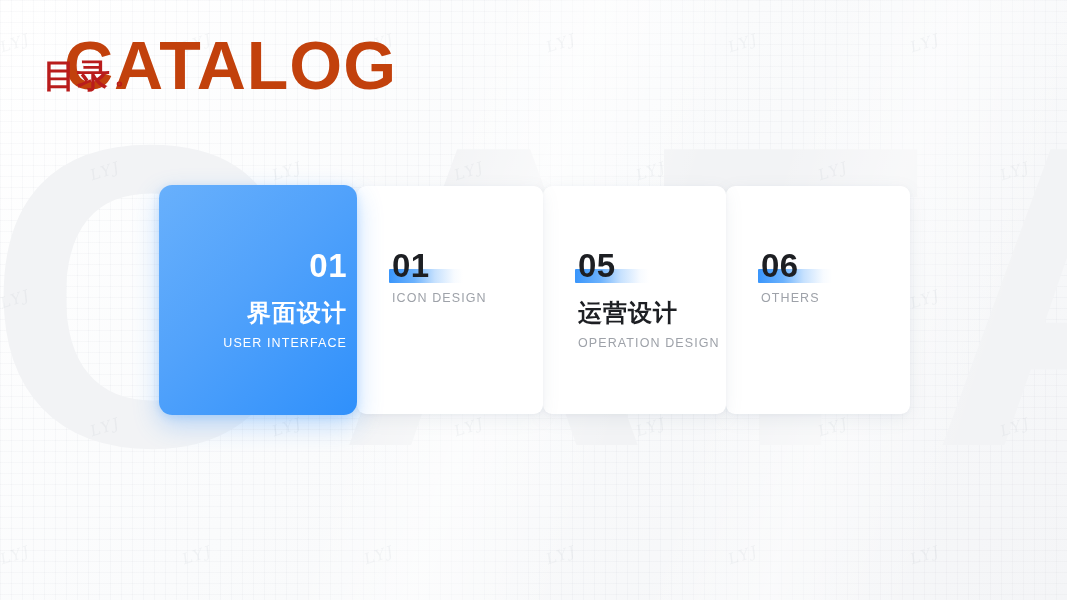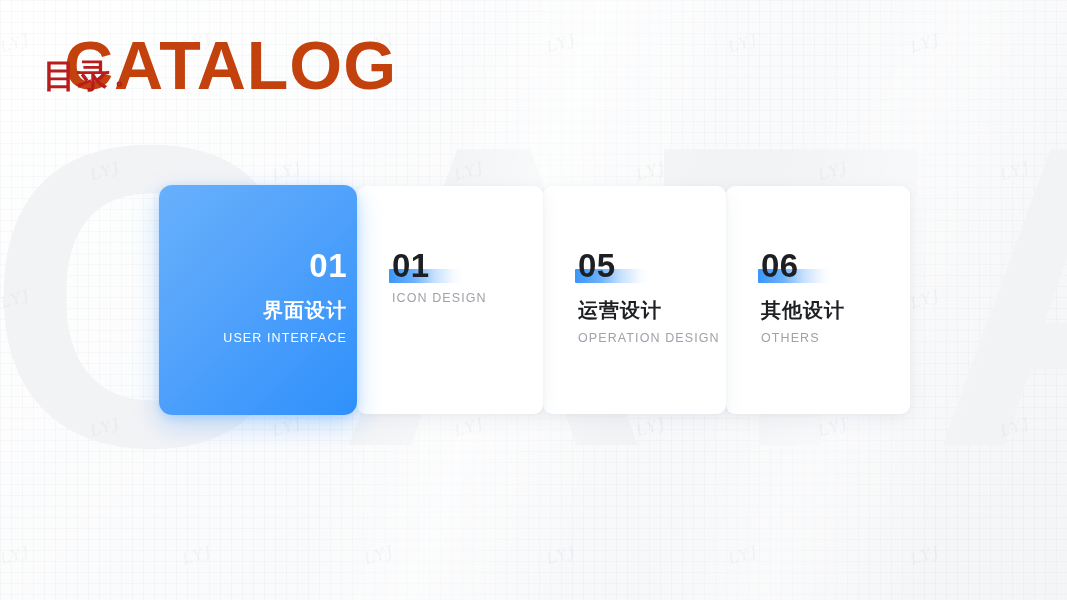--- a/index.html
+++ b/index.html
@@ -197,21 +197,21 @@
       rgba(190,219,254,0.12) 88%,
       rgba(255,255,255,0) 100%);
     border-radius: 1px;
   }
   .card.active .card-num {
     color: #ffffff;
   }
 
   .card-title {
     margin-top: 17px;
-    font-size: 20px;
+    font-size: 24px;
     font-weight: 700;
     letter-spacing: 1px;
     line-height: 1.15;
     color: #1d1f23;
     white-space: nowrap;
   }
   .card.active .card-title {
     color: #ffffff;
   }
 
@@ -283,17 +283,17 @@
       <div class="card active">
         <div class="card-inner"><div class="card-num"><span class="num-text">01</span></div><div class="card-title">界面设计</div><div class="card-sub">USER INTERFACE</div></div>
       </div>
       <div class="card white" style="left: 357px; width: 186px; z-index: 3;">
         <div class="card-inner"><div class="card-num"><span class="num-bar"></span><span class="num-text">01</span></div><div class="card-sub">ICON DESIGN</div></div>
       </div>
       <div class="card white" style="left: 543px; width: 183px; z-index: 2;">
         <div class="card-inner"><div class="card-num"><span class="num-bar"></span><span class="num-text">05</span></div><div class="card-title">运营设计</div><div class="card-sub">OPERATION DESIGN</div></div>
       </div>
       <div class="card white" style="left: 726px; width: 184px; z-index: 1;">
-        <div class="card-inner"><div class="card-num"><span class="num-bar"></span><span class="num-text">06</span></div><div class="card-title">其他设计</div><div class="card-sub">OTHERS</div></div>
+        <div class="card-inner"><div class="card-num"><span class="num-bar"></span><span class="num-text">06</span></div><div class="card-sub">OTHERS</div></div>
       </div>
     </div>
 
 </div>
 
 </body></html>

